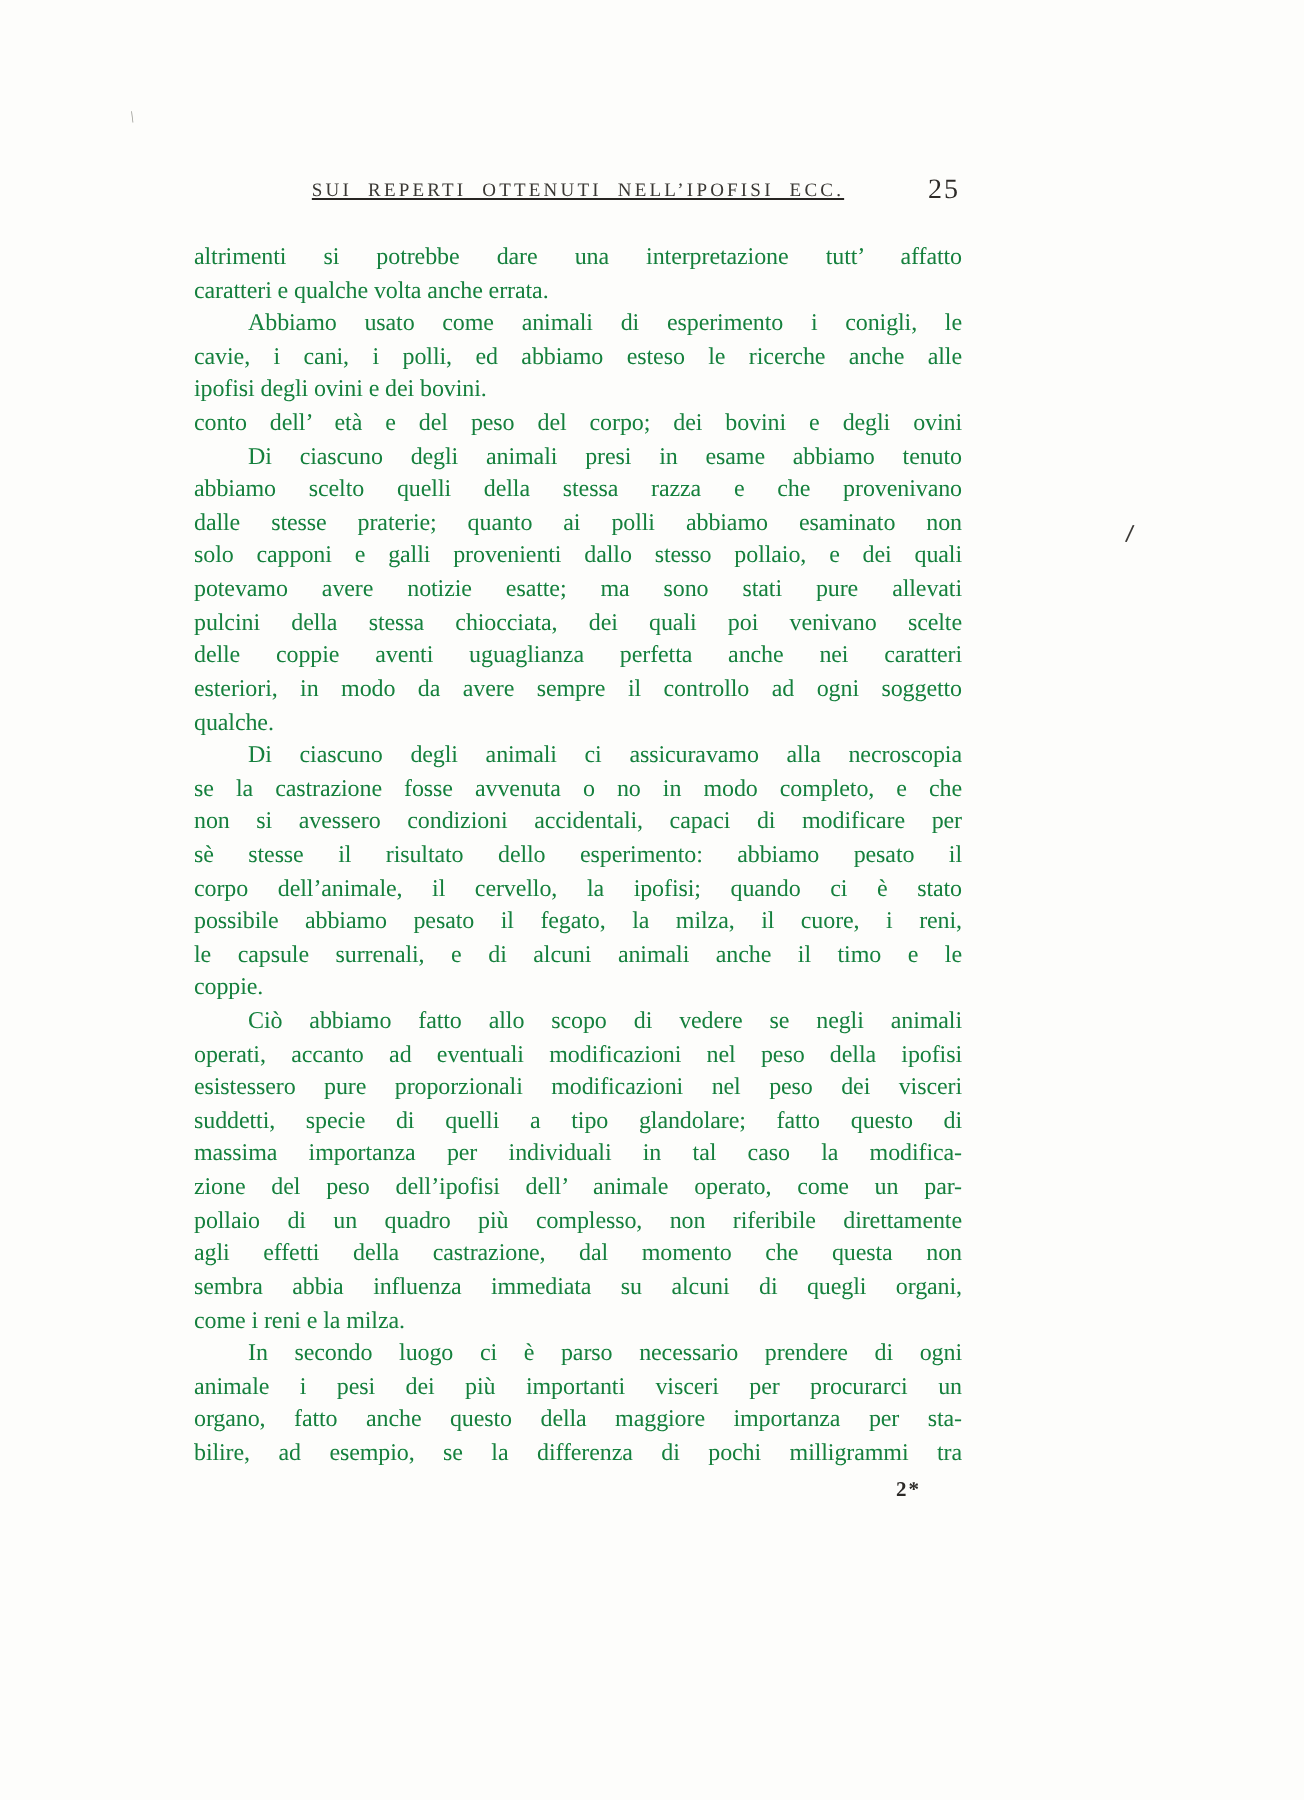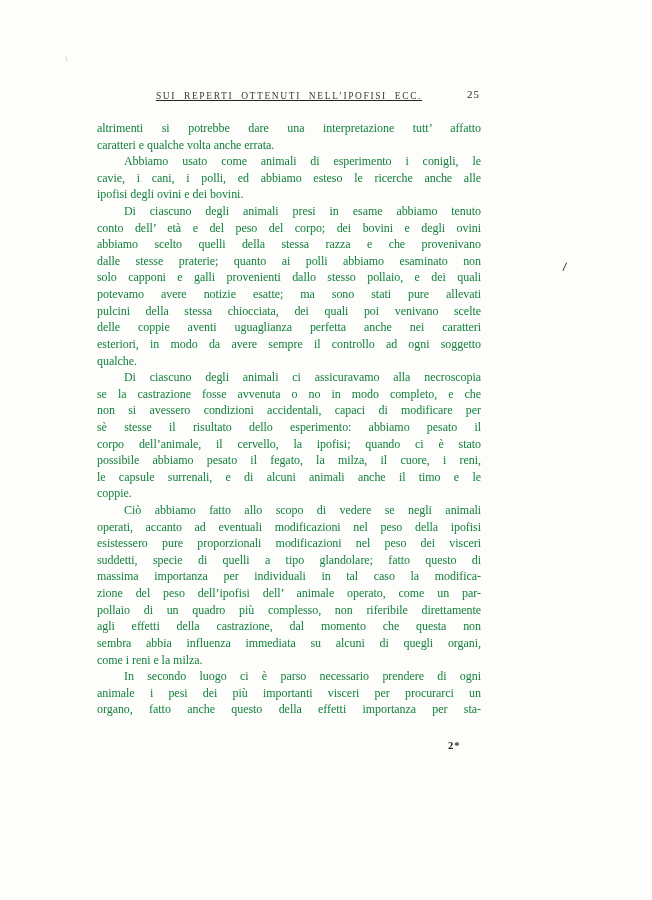--- a/index.html
+++ b/index.html
@@ -33,21 +33,21 @@
     font-size: 9.5px;
     letter-spacing: 1.6px;
     word-spacing: 4px;
     color: #3a3834;
     white-space: nowrap;
   }
   .page-number {
     position: absolute;
     right: 1px;
     top: -3px;
-    font-size: 11px;
+    font-size: 14px;
     letter-spacing: 1px;
     color: #2c2a27;
   }
   .textblock {
     position: absolute;
     left: 97px;
     top: 120px;
     width: 384px;
     font-size: 12px;
     letter-spacing: -0.05px;
@@ -111,22 +111,22 @@
       <div class="paragraph">
         <div class="ln">altrimenti si potrebbe dare una interpretazione tutt’ affatto</div>
         <div class="ln end">caratteri e qualche volta anche errata.</div>
       </div>
       <div class="paragraph">
         <div class="ln indent">Abbiamo usato come animali di esperimento i conigli, le</div>
         <div class="ln">cavie, i cani, i polli, ed abbiamo esteso le ricerche anche alle</div>
         <div class="ln end">ipofisi degli ovini e dei bovini.</div>
       </div>
       <div class="paragraph">
+        <div class="ln">conto dell’ età e del peso del corpo; dei bovini e degli ovini</div>
         <div class="ln indent">Di ciascuno degli animali presi in esame abbiamo tenuto</div>
-        <div class="ln">conto dell’ età e del peso del corpo; dei bovini e degli ovini</div>
         <div class="ln">abbiamo scelto quelli della stessa razza e che provenivano</div>
         <div class="ln">dalle stesse praterie; quanto ai polli abbiamo esaminato non</div>
         <div class="ln">solo capponi e galli provenienti dallo stesso pollaio, e dei quali</div>
         <div class="ln">potevamo avere notizie esatte; ma sono stati pure allevati</div>
         <div class="ln">pulcini della stessa chiocciata, dei quali poi venivano scelte</div>
         <div class="ln">delle coppie aventi uguaglianza perfetta anche nei caratteri</div>
         <div class="ln">esteriori, in modo da avere sempre il controllo ad ogni soggetto</div>
         <div class="ln end">qualche.</div>
       </div>
       <div class="paragraph">
@@ -147,19 +147,20 @@
         <div class="ln">massima importanza per individuali in tal caso la modifica-</div>
         <div class="ln">zione del peso dell’ipofisi dell’ animale operato, come un par-</div>
         <div class="ln">pollaio di un quadro più complesso, non riferibile direttamente</div>
         <div class="ln">agli effetti della castrazione, dal momento che questa non</div>
         <div class="ln">sembra abbia influenza immediata su alcuni di quegli organi,</div>
         <div class="ln end">come i reni e la milza.</div>
       </div>
       <div class="paragraph">
         <div class="ln indent">In secondo luogo ci è parso necessario prendere di ogni</div>
         <div class="ln">animale i pesi dei più importanti visceri per procurarci un</div>
-        <div class="ln">organo, fatto anche questo della effetti importanza per sta-</div>
+        <div class="ln">organo, fatto anche questo della maggiore importanza per sta-</div>
+        <div class="ln">bilire, ad esempio, se la differenza di pochi milligrammi tra</div>
       </div>
     </div>
 
   <div class="signature">2*</div>
 
 </div>
 
 </body></html>

